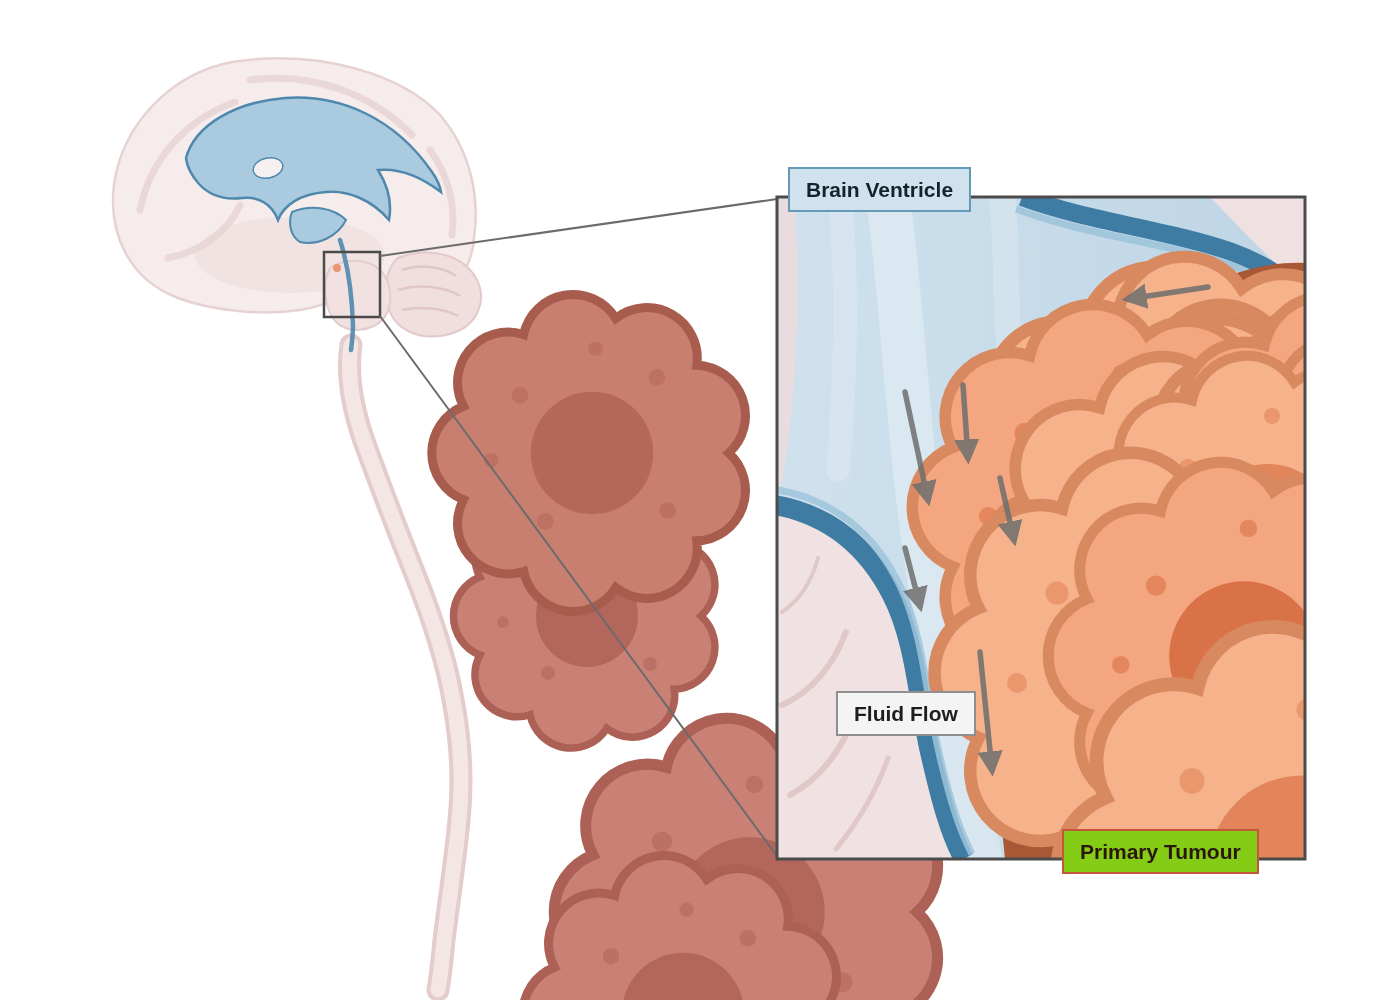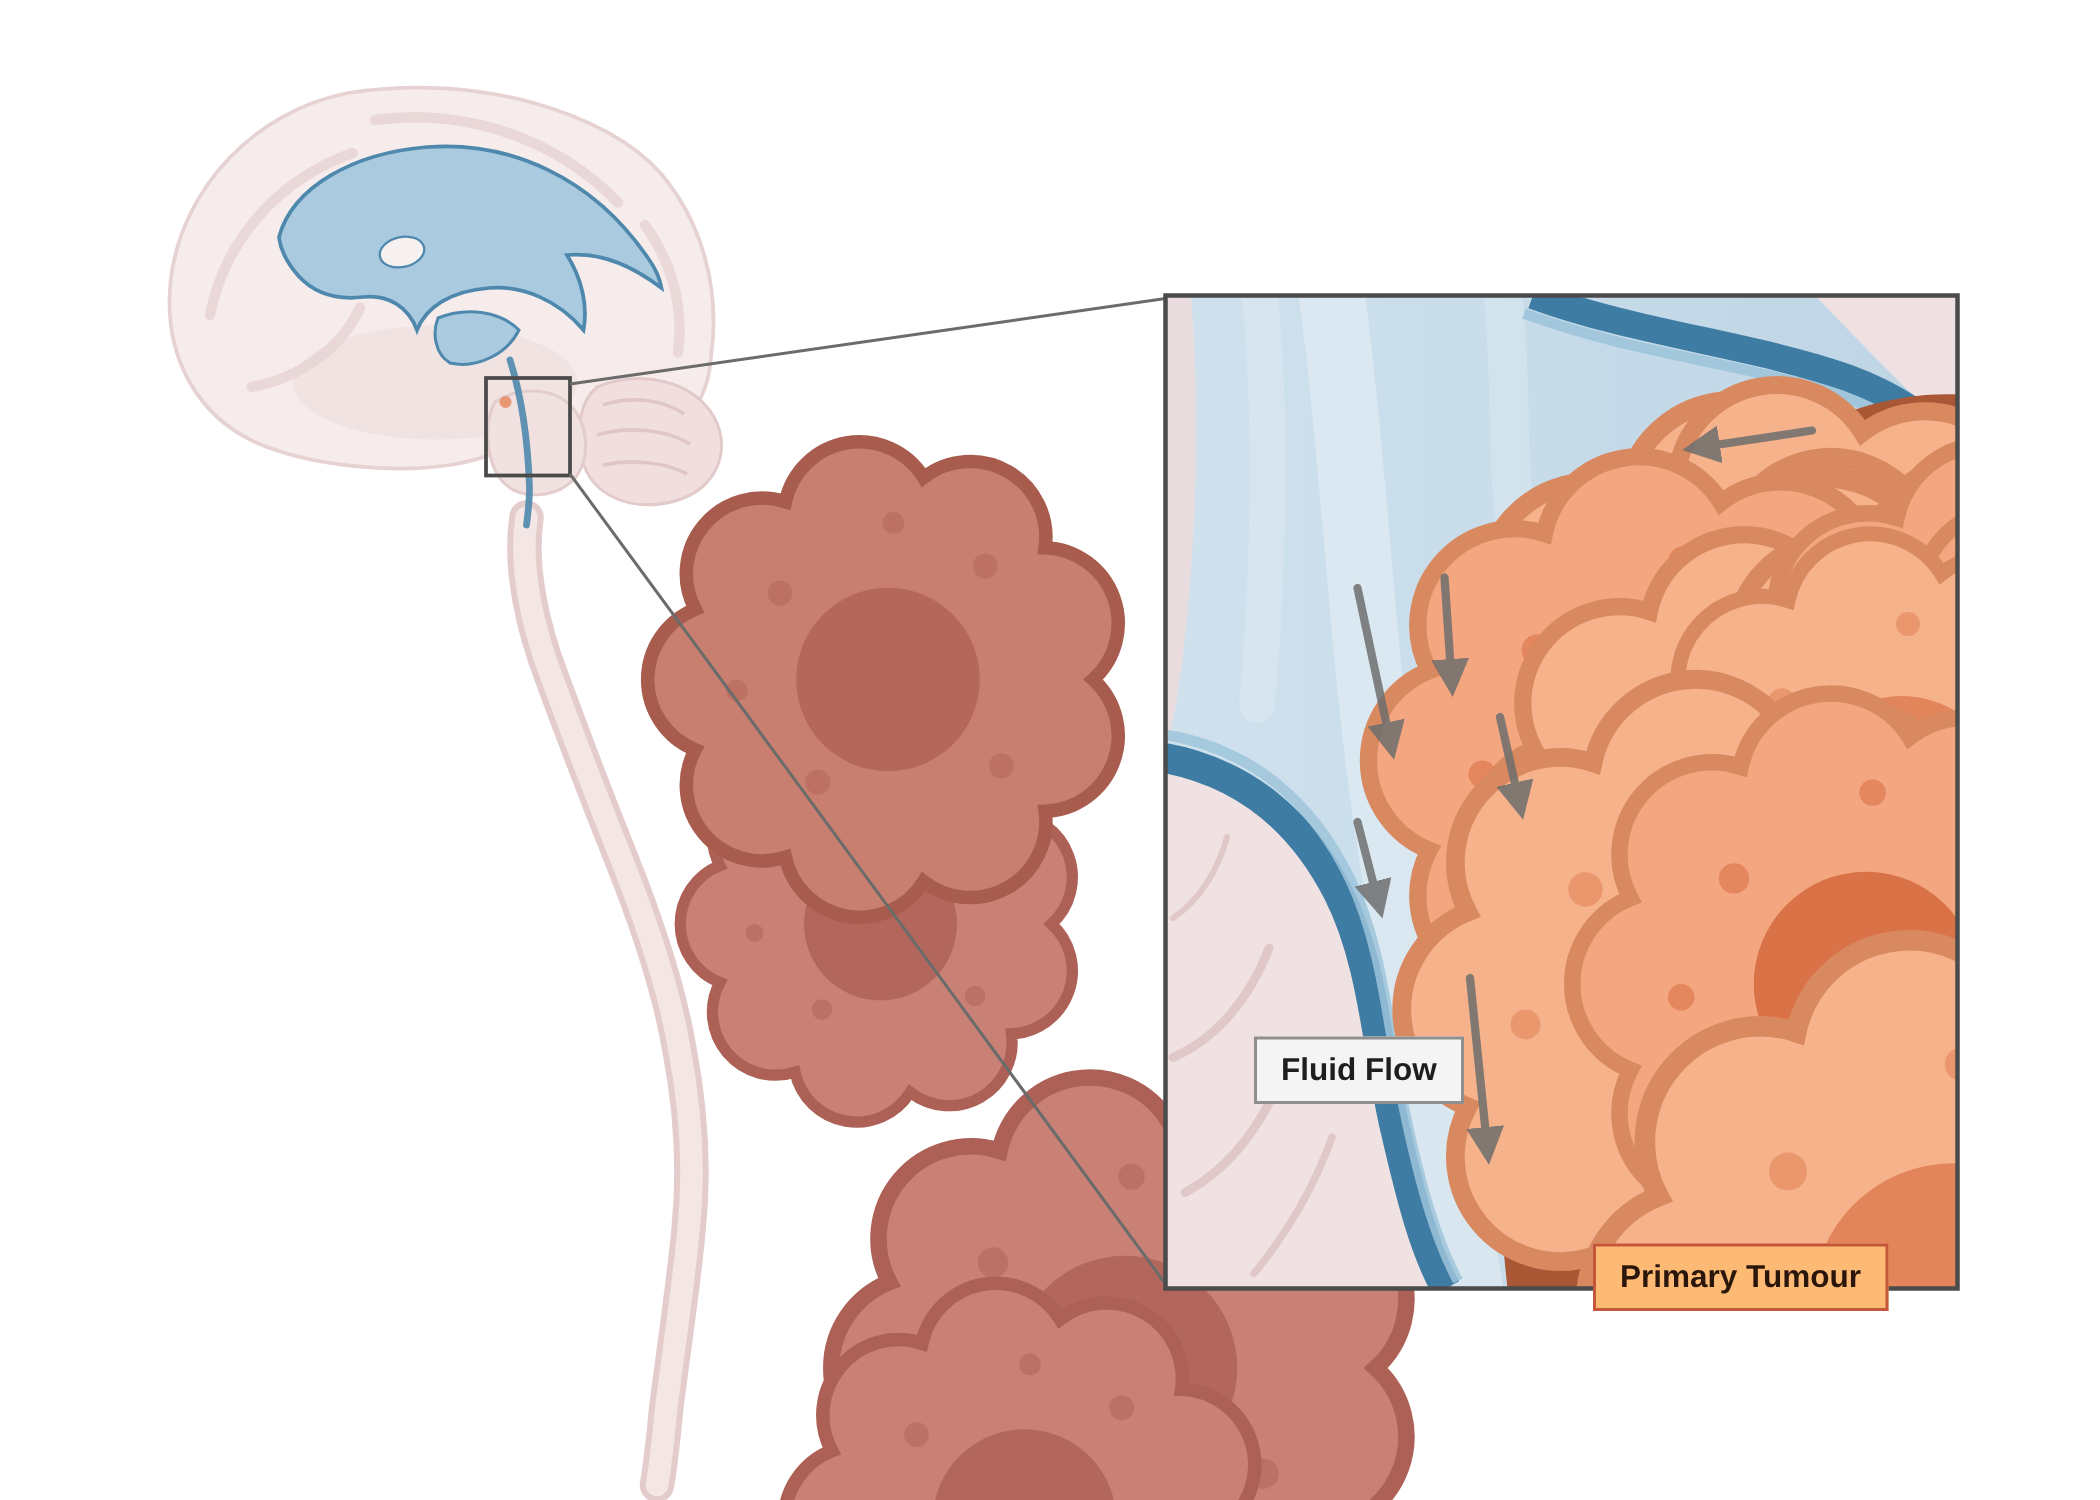--- a/index.html
+++ b/index.html
@@ -4,21 +4,21 @@
 <style>
   html,body{margin:0;padding:0;background:#ffffff;}
   .stage{position:relative;width:1400px;height:1000px;background:#ffffff;overflow:hidden;
          font-family:"Liberation Sans",sans-serif;}
   .stage svg{position:absolute;left:0;top:0;}
   .label{position:absolute;font-family:"Liberation Sans",sans-serif;font-weight:700;
          font-size:21px;line-height:1;padding:10px 16px;border:2px solid #888;color:#1b1b1b;
          white-space:nowrap;z-index:5;}
   .label-ventricle{left:788px;top:167px;background:#cfe2ee;border-color:#6699b8;color:#14222c;}
   .label-fluid{left:812px;top:691px;background:#f4f4f4;border-color:#8f8f8f;color:#1e1e1e;margin-left:24px;}
-  .label-tumour{left:1062px;top:829px;background:#fdba74;border-color:#c4563b;color:#2b160c;}
+  .label-tumour{left:1062px;top:829px;background:#84cc16;border-color:#c4563b;color:#2b160c;}
 </style>
 </head>
 <body>
 
 <div class="stage">
 
 <svg width="1400" height="1000" viewBox="0 0 1400 1000">
   <defs>
     <symbol id="cell" viewBox="0 0 100 100" overflow="visible">
       <path d="M88,50 A14,14 0 0 1 79.1,74.4 A14,14 0 0 1 56.6,87.4 A14,14 0 0 1 31,82.9 A14,14 0 0 1 14.3,63 A14,14 0 0 1 14.3,37 A14,14 0 0 1 31,17.1 A14,14 0 0 1 56.6,12.6 A14,14 0 0 1 79.1,25.6 A14,14 0 0 1 88,50 Z" fill="var(--cb,#f3a67f)" stroke="var(--cs,rgba(0,0,0,0.15))" stroke-width="2.5"></path>
@@ -178,16 +178,17 @@
       <line x1="963" y1="385" x2="968" y2="458" marker-end="url(#arrowhead)"></line>
       <line x1="1000" y1="478" x2="1014" y2="540" marker-end="url(#arrowhead)"></line>
       <line x1="905" y1="548" x2="920" y2="606" marker-end="url(#arrowhead)"></line>
       <line x1="980" y1="652" x2="992" y2="770" marker-end="url(#arrowhead)"></line>
     </g>
   </g>
 
   <rect x="777" y="197" width="528" height="662" fill="none" stroke="#4b4b4b" stroke-width="3"></rect>
 </svg>
 
+<div class="label label-ventricle">Brain Ventricle</div>
 <div class="label label-fluid">Fluid Flow</div>
 <div class="label label-tumour">Primary Tumour</div>
 
 </div>
 
 </body></html>

